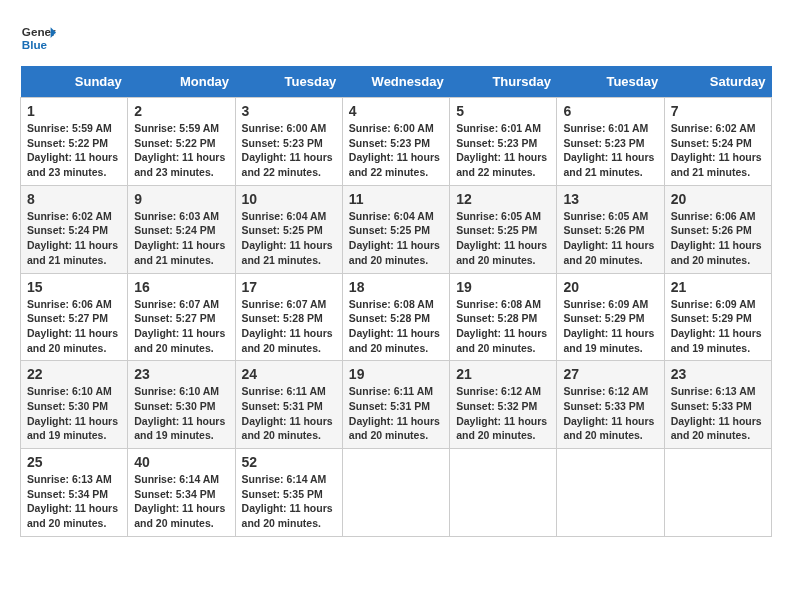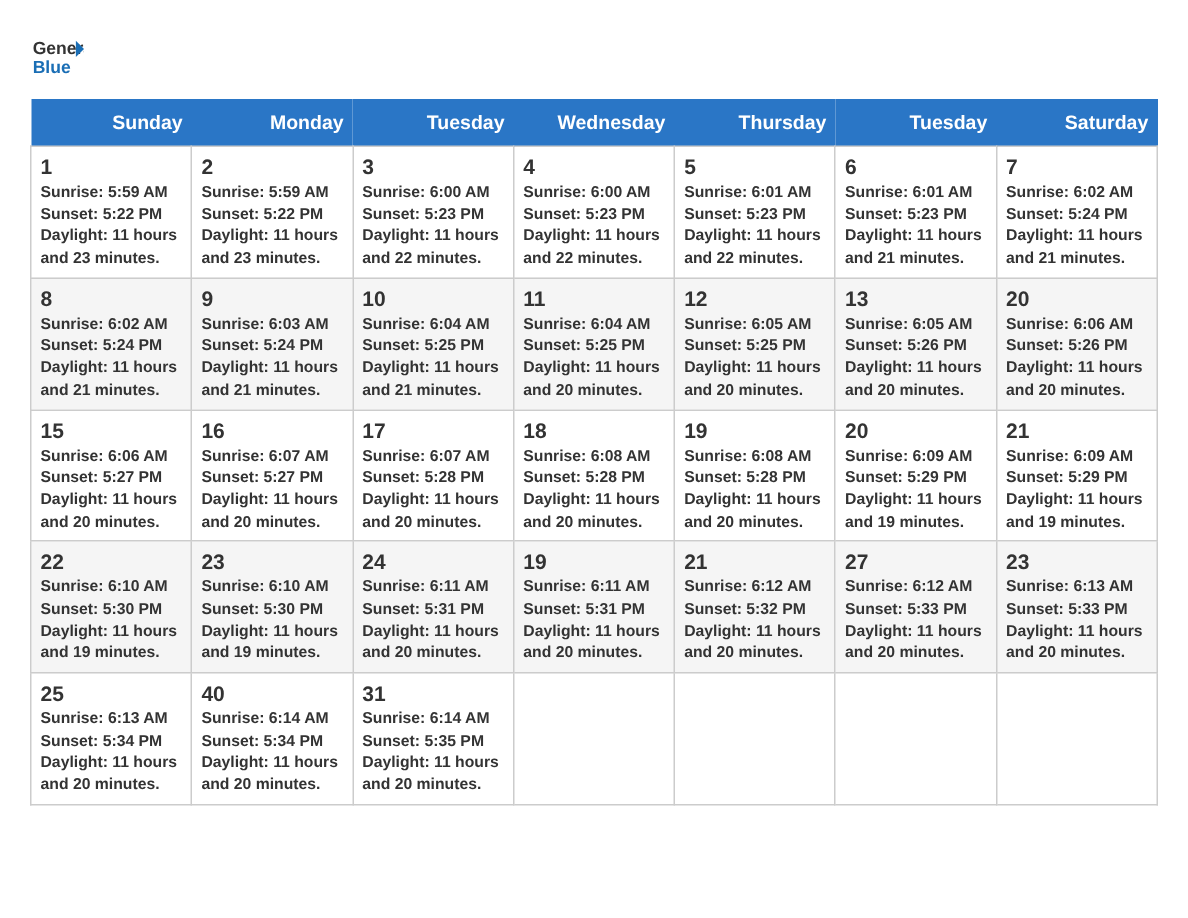--- a/index.html
+++ b/index.html
@@ -232,21 +232,21 @@
       <tr>
         <td>
         <span class="day-num">25</span>
         <span class="cell-text">Sunrise: 6:13 AM<br>Sunset: 5:34 PM<br>Daylight: 11 hours and 20 minutes.</span>
       </td>
         <td>
         <span class="day-num">40</span>
         <span class="cell-text">Sunrise: 6:14 AM<br>Sunset: 5:34 PM<br>Daylight: 11 hours and 20 minutes.</span>
       </td>
         <td>
-        <span class="day-num">31</span>
+        <span class="day-num">52</span>
         <span class="cell-text">Sunrise: 6:14 AM<br>Sunset: 5:35 PM<br>Daylight: 11 hours and 20 minutes.</span>
       </td>
         <td class="empty-cell"></td>
         <td class="empty-cell"></td>
         <td class="empty-cell"></td>
         <td class="empty-cell"></td>
       </tr>
     </tbody>
 </table>
 

